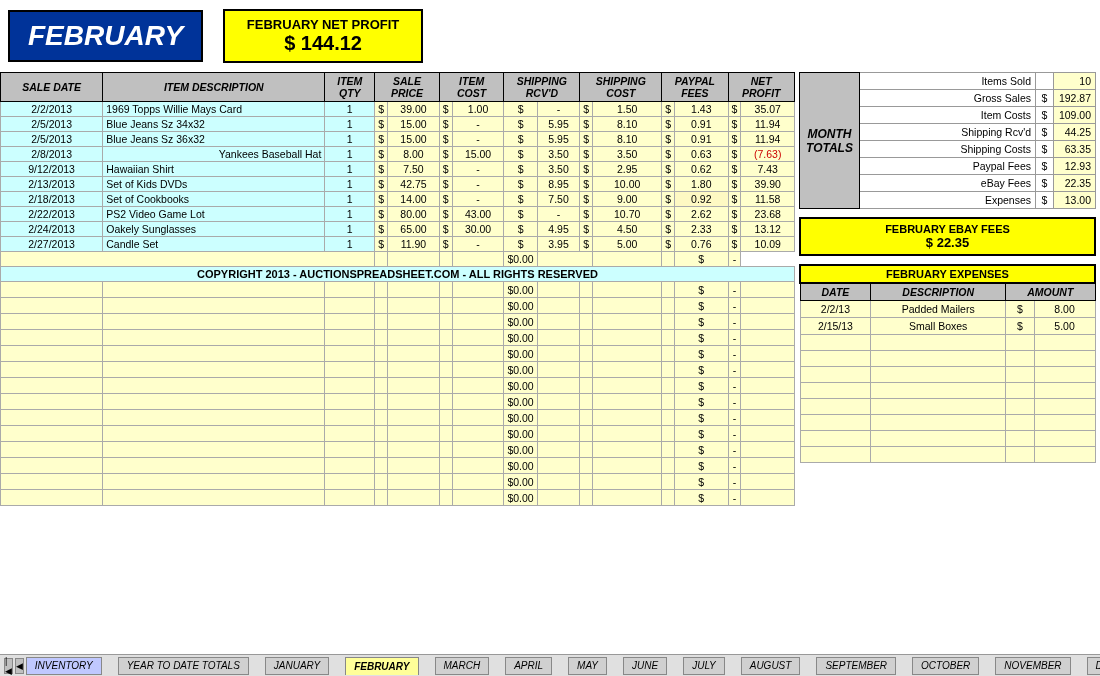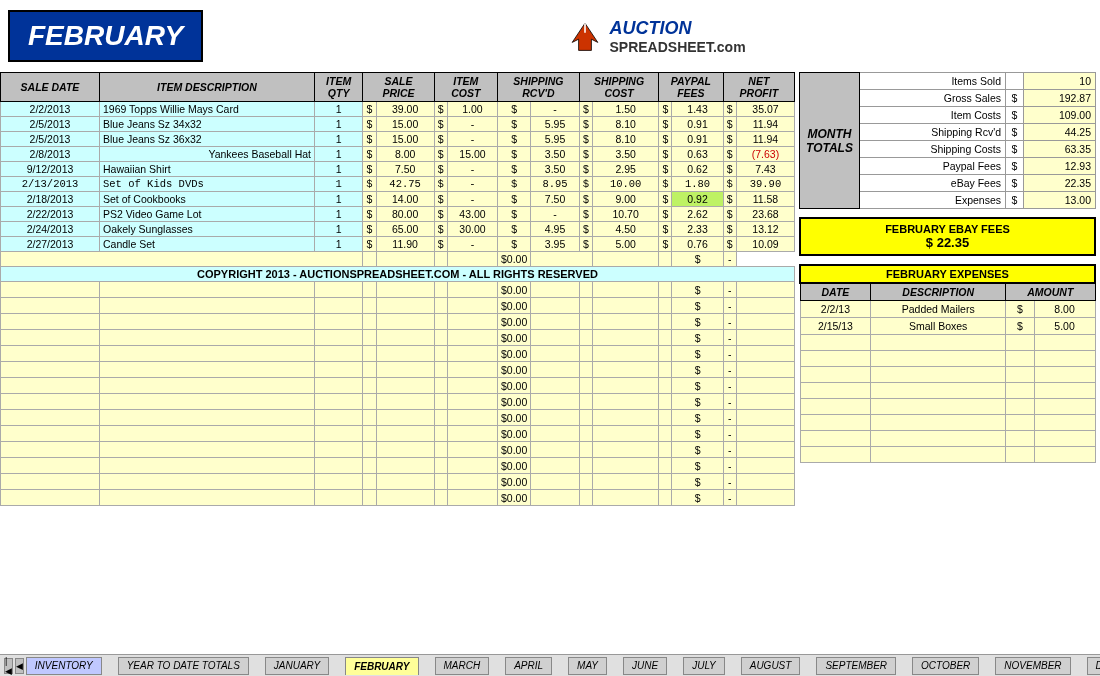--- a/index.html
+++ b/index.html
@@ -103,21 +103,21 @@
       background: #c0c0c0;
       font-weight: bold;
       font-style: italic;
       text-align: center;
       vertical-align: middle;
       font-size: 12px;
       border: 1px solid #000 !important;
     }
     .mt-label { background: #fff; text-align: right; }
     .mt-dollar { background: #fff; text-align: center; width: 18px; }
-    .mt-value { background: #ffffcc; text-align: right; width: 72px; }
+    .mt-value { background: #ffffcc; text-align: right; width: 42px; }
 
     .ebay-fees-box {
       background: #ffff00;
       border: 2px solid #000;
       text-align: center;
       padding: 4px;
       margin-bottom: 8px;
       font-weight: bold;
       font-size: 11px;
     }
@@ -186,28 +186,24 @@
     }
     .tab.active-blue {
       background: #c0c8ff;
     }
   </style>
 </head>
 <body>
 
 <div class="top-header">
   <div class="feb-title-box">FEBRUARY</div>
-  <div class="logo-area">
-    <svg class="logo-arrow" viewBox="0 0 40 40">
-      <polygon points="20,4 36,28 28,24 28,38 12,38 12,24 4,28" fill="#cc3300" stroke="#000" stroke-width="1"></polygon>
-      <line x1="20" y1="4" x2="20" y2="16" stroke="#fff" stroke-width="2"></line>
-    </svg>
-    <div>
-      <div style="font-size:18px;font-weight:bold;color:#003399;font-style:italic;">AUCTION</div>
-      <div style="font-size:14px;font-weight:bold;color:#333;">SPREADSHEET.com</div>
+  <div class="net-profit-box">
+    <div class="label">FEBRUARY NET PROFIT</div>
+    <div class="amount">
+      <span>$</span>&nbsp;<span>144.12</span>
     </div>
   </div>
 </div>
 
 <div class="main-content">
 
   <div class="left-table">
     <table class="main-table">
       <thead>
         <tr>
@@ -301,21 +297,21 @@
             <td style="background: rgb(255, 255, 204);">-</td>
             <td style="width: 12px; background: rgb(255, 255, 204);">$</td>
             <td style="background: rgb(255, 255, 204);">3.50</td>
             <td style="width: 12px; background: rgb(255, 255, 204);">$</td>
             <td style="background: rgb(255, 255, 204);">2.95</td>
             <td style="width: 12px; background: rgb(255, 255, 204);">$</td>
             <td style="background: rgb(255, 255, 204);">0.62</td>
             <td style="width: 12px; background: rgb(255, 255, 204);">$</td>
             <td style="background: rgb(255, 255, 204);">7.43</td>
           </tr>
-          <tr style="background: #0c4a6e; font-family: Liberation Mono, monospace;">
+          <tr style="background: #0c4a6e;">
             <td style="background: rgb(204, 255, 255);">2/13/2013</td>
             <td style="text-align: left; background: rgb(204, 255, 255);">Set of Kids DVDs</td>
             <td style="background: rgb(204, 255, 255);">1</td>
             <td style="width: 12px; background: rgb(255, 255, 204);">$</td>
             <td style="background: rgb(255, 255, 204);">42.75</td>
             <td style="width: 12px; background: rgb(255, 255, 204);">$</td>
             <td style="background: rgb(255, 255, 204);">-</td>
             <td style="width: 12px; background: rgb(255, 255, 204);">$</td>
             <td style="background: rgb(255, 255, 204);">8.95</td>
             <td style="width: 12px; background: rgb(255, 255, 204);">$</td>
@@ -331,21 +327,21 @@
             <td style="background: rgb(204, 255, 255);">1</td>
             <td style="width: 12px; background: rgb(255, 255, 204);">$</td>
             <td style="background: rgb(255, 255, 204);">14.00</td>
             <td style="width: 12px; background: rgb(255, 255, 204);">$</td>
             <td style="background: rgb(255, 255, 204);">-</td>
             <td style="width: 12px; background: rgb(255, 255, 204);">$</td>
             <td style="background: rgb(255, 255, 204);">7.50</td>
             <td style="width: 12px; background: rgb(255, 255, 204);">$</td>
             <td style="background: rgb(255, 255, 204);">9.00</td>
             <td style="width: 12px; background: rgb(255, 255, 204);">$</td>
-            <td style="background: #bef264;">0.92</td>
+            <td style="background: #fef9c3;">0.92</td>
             <td style="width: 12px; background: rgb(255, 255, 204);">$</td>
             <td style="background: rgb(255, 255, 204);">11.58</td>
           </tr>
           <tr style="background: rgb(255, 255, 204);">
             <td style="background: rgb(204, 255, 255);">2/22/2013</td>
             <td style="text-align: left; background: rgb(204, 255, 255);">PS2 Video Game Lot</td>
             <td style="background: rgb(204, 255, 255);">1</td>
             <td style="width: 12px; background: rgb(255, 255, 204);">$</td>
             <td style="background: rgb(255, 255, 204);">80.00</td>
             <td style="width: 12px; background: rgb(255, 255, 204);">$</td>

